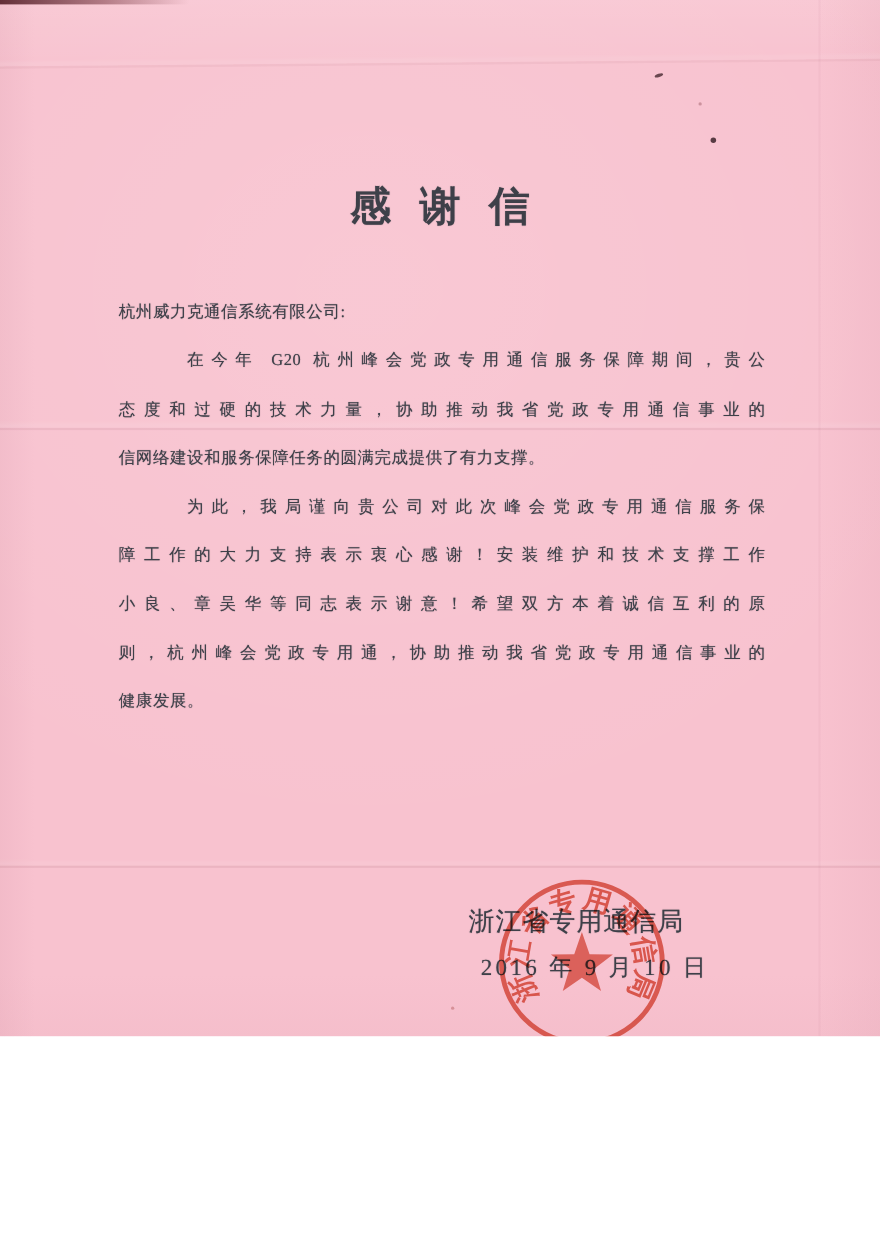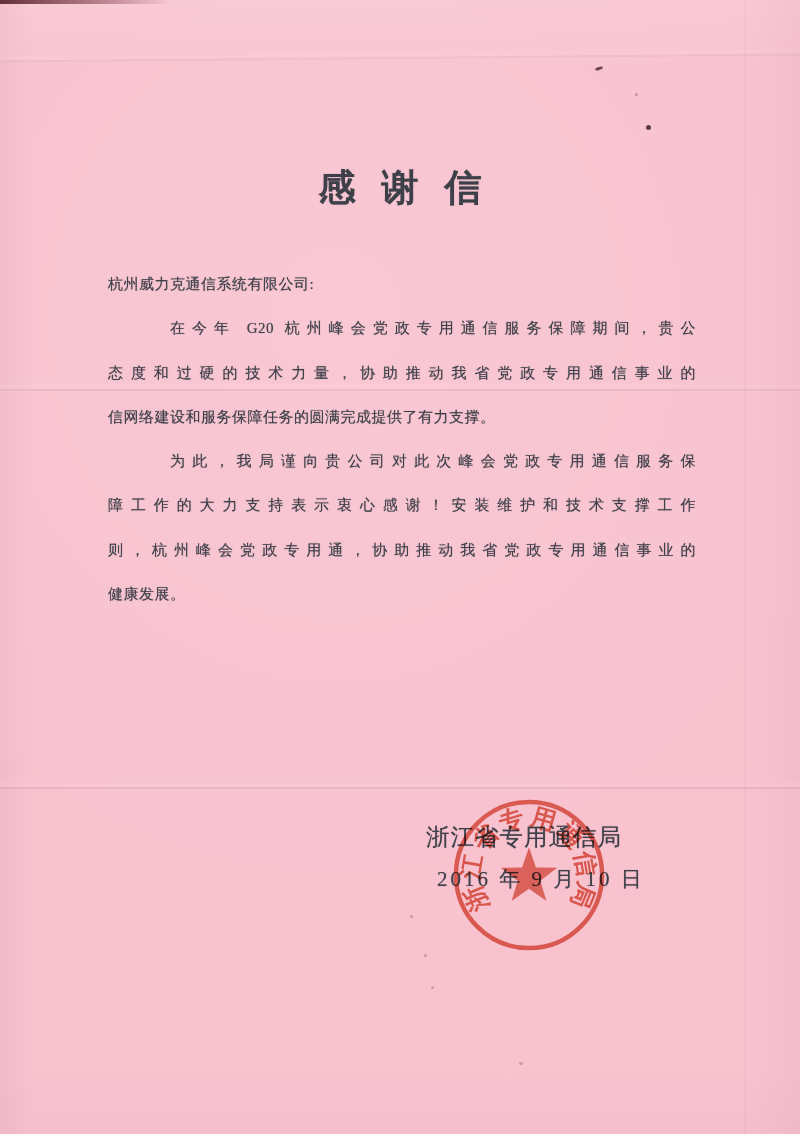--- a/index.html
+++ b/index.html
@@ -3,21 +3,21 @@
 <meta charset="utf-8">
 <style>
   html, body { margin: 0; padding: 0; }
   body {
     width: 800px; height: 1134px;
     font-family: "Liberation Serif", "DejaVu Serif", serif;
     overflow: hidden;
   }
   .page {
     position: relative;
-    width: 800px; height: 1134px;
+    width: 800px; height: 942px;
     background:
       radial-gradient(120% 90% at 42% 28%, rgba(255,255,255,0.10), transparent 60%),
       linear-gradient(to right, rgba(190,120,140,0.10), transparent 4%, transparent 93%, rgba(190,120,140,0.08)),
       linear-gradient(to bottom, rgba(255,255,255,0.10), transparent 6%, transparent 94%, rgba(205,140,155,0.07)),
       #f8c2cf;
     overflow: hidden;
   }
   .ink { color: #3e4049; text-shadow: 0 0 1px rgba(62,64,73,0.55); }
 
   .title {
@@ -82,20 +82,21 @@
 
   <h1 class="title ink">感谢信</h1>
 
   <div class="body-block ink">
     <div class="line">杭州威力克通信系统有限公司:</div>
     <div class="line full indent">在今年 G20 杭州峰会党政专用通信服务保障期间，贵公</div>
     <div class="line full">态度和过硬的技术力量，协助推动我省党政专用通信事业的</div>
     <div class="line">信网络建设和服务保障任务的圆满完成提供了有力支撑。</div>
     <div class="line full indent">为此，我局谨向贵公司对此次峰会党政专用通信服务保</div>
     <div class="line full">障工作的大力支持表示衷心感谢！安装维护和技术支撑工作</div>
+    <div class="line full">小良、章吴华等同志表示谢意！希望双方本着诚信互利的原</div>
     <div class="line full">则，杭州峰会党政专用通，协助推动我省党政专用通信事业的</div>
     <div class="line">健康发展。</div>
   </div>
 
   <div class="signature ink">浙江省专用通信局</div>
   <div class="sig-date ink">2016 年 9 月 10 日</div>
 
   <svg class="seal" viewBox="0 0 160 160">
     <defs>
       <path id="sealArc" d="M 39.05 108.7 A 50 50 0 1 1 120.95 108.7" fill="none"></path>

